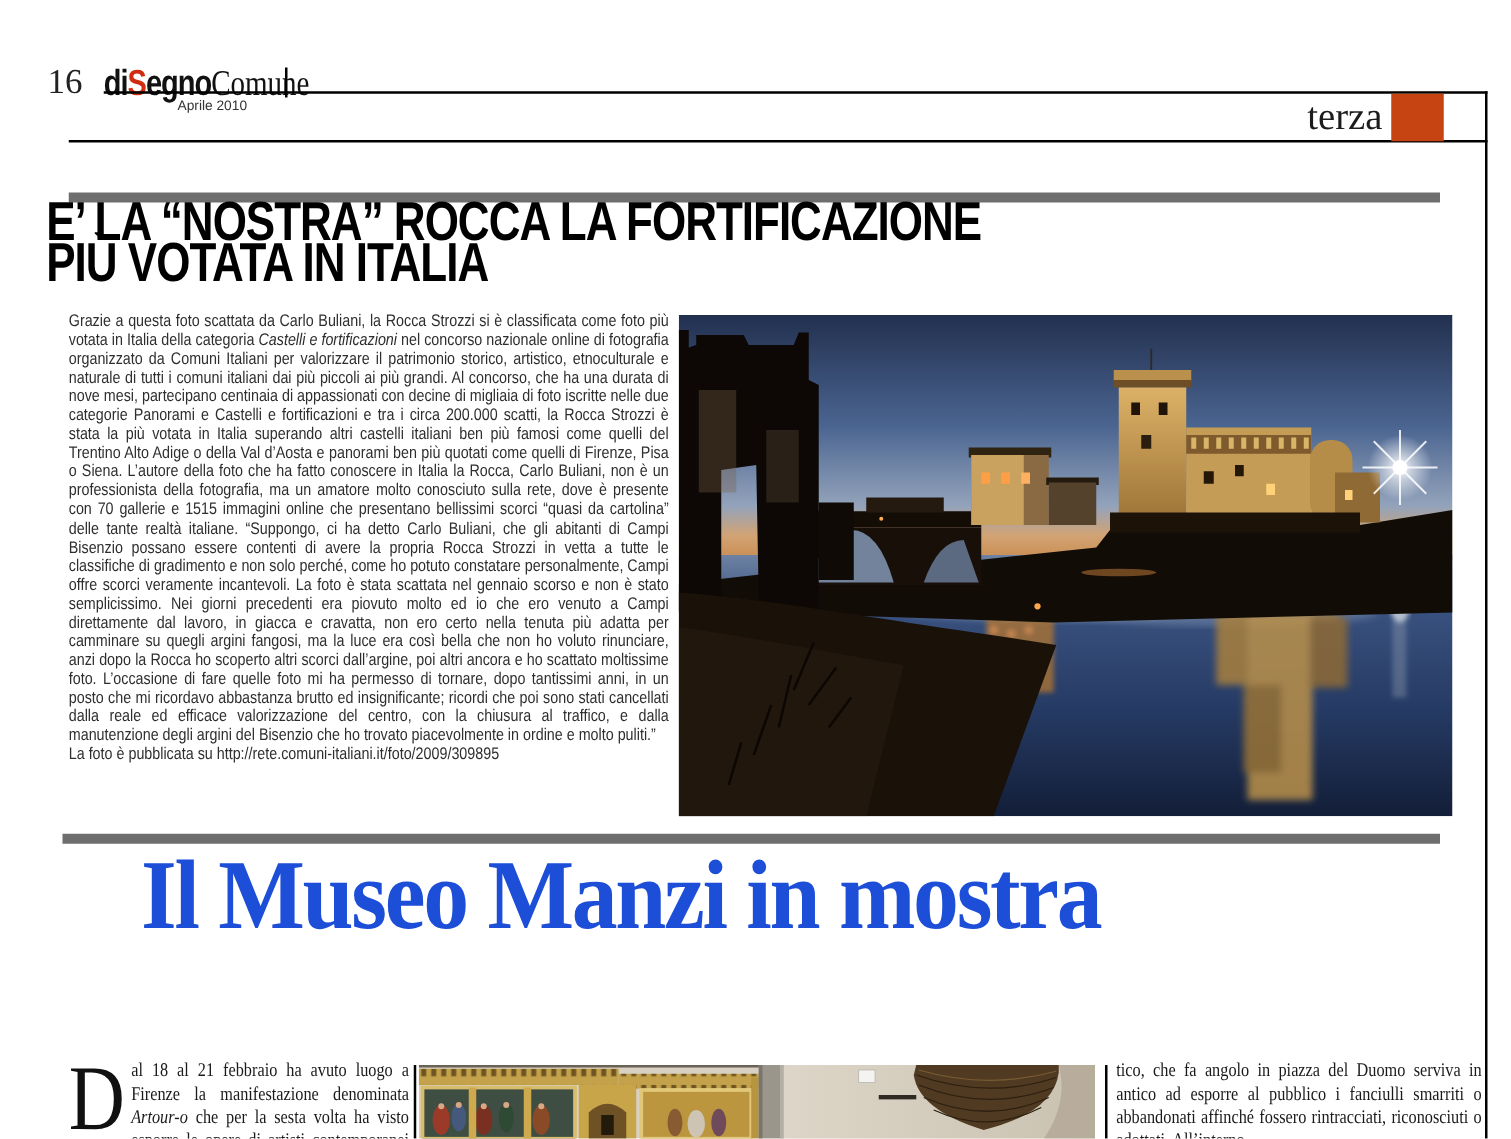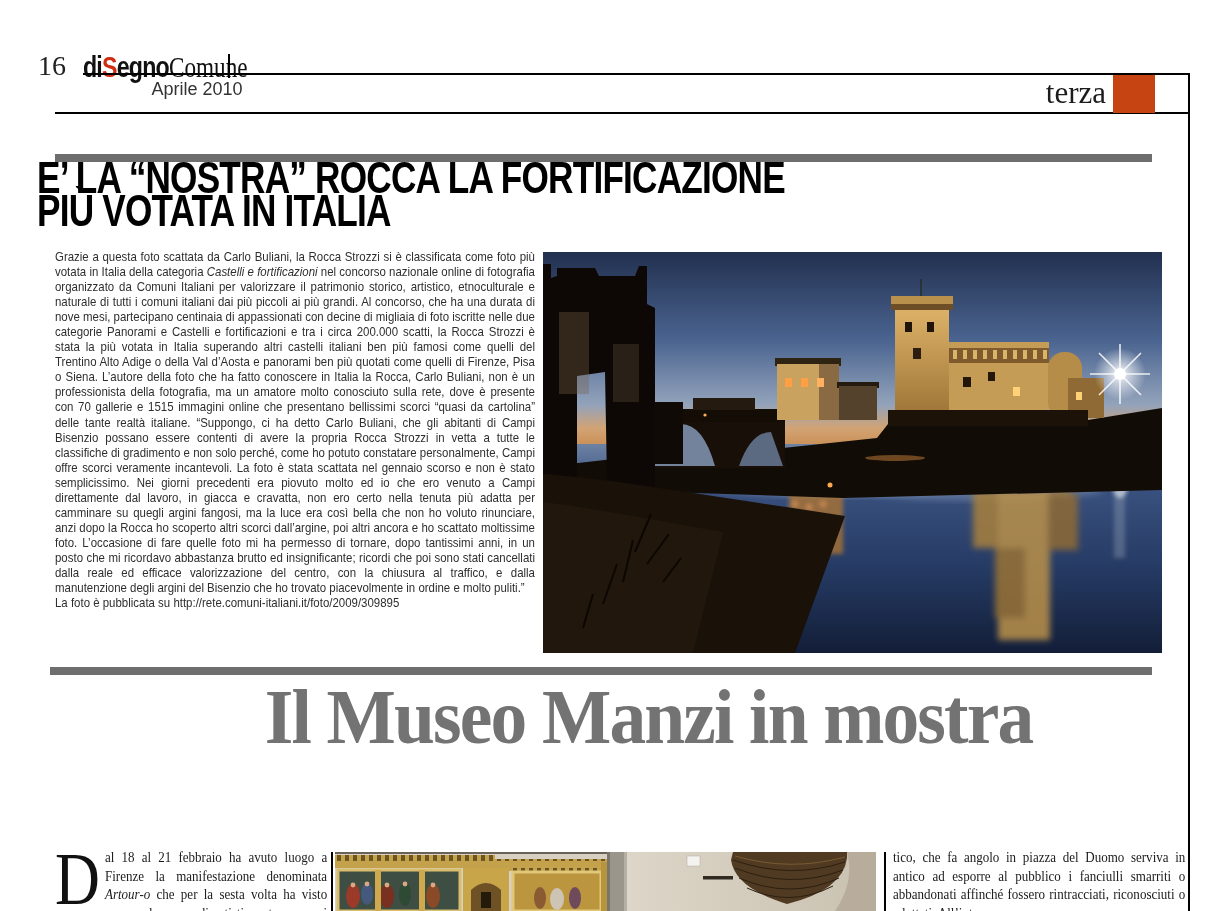--- a/index.html
+++ b/index.html
@@ -6,21 +6,21 @@
   .page{position:relative;width:1209px;height:911px;background:#ffffff;overflow:hidden;
         font-family:"Liberation Sans",sans-serif;color:#111;}
   .abs{position:absolute;}
 
   
   .page-number{left:38px;top:50px;font-family:"Liberation Serif",serif;font-size:28px;color:#222;}
   .brand{left:83px;top:51px;white-space:nowrap;transform:scaleX(.80);transform-origin:0 0;}
   .brand .bold{font-weight:bold;font-size:29px;letter-spacing:-1px;}
   .brand .red{color:#d02c10;}
   .brand .serif{font-family:"Liberation Serif",serif;font-size:29px;font-weight:normal;letter-spacing:0;}
-  .issue-date{left:142px;top:79px;width:110px;text-align:center;font-size:18px;color:#333;}
+  .issue-date{left:142px;top:79px;width:110px;text-align:left;font-size:11px;color:#333;}
   .cursor{left:228px;top:54px;width:2px;height:24px;background:#000;}
   .rule{background:#000;}
   .masthead-rule{left:83px;top:73px;width:1107px;height:2px;}
   .band-bottom-rule{left:55px;top:112px;width:1135px;height:2px;}
   .section-label{left:960px;top:75px;width:146px;text-align:right;
                  font-family:"Liberation Serif",serif;font-size:31px;color:#1c1c1c;}
   .accent-square{left:1113px;top:75px;width:42px;height:38px;background:#c64312;}
   .right-page-rule{left:1188px;top:73px;width:2px;height:838px;}
 
   
@@ -29,21 +29,21 @@
   .headline1 .line{font-weight:bold;font-size:44px;line-height:33px;letter-spacing:-1px;
                    white-space:nowrap;transform:scaleX(.80);transform-origin:0 0;color:#000;}
   .body-text{left:55px;top:249px;width:566px;transform:scaleX(.848);transform-origin:0 0;
              font-size:13.5px;line-height:15.05px;text-align:justify;color:#2e2e2e;}
   .body-text p{margin:0;}
   .body-text .link-line{margin-top:0;text-align:left;}
   .photo1{left:543px;top:252px;width:619px;height:401px;}
 
   
   .kicker-bar2{left:50px;top:667px;width:1102px;height:8px;background:#6e6e6e;}
-  .headline2{left:55px;top:681px;width:1130px;text-align:center;color:#737373;}
+  .headline2{left:55px;top:681px;width:1130px;text-align:left;color:#1d4ed8;}
   .headline2 .line{font-family:"Liberation Serif",serif;font-weight:bold;font-size:79px;
                    line-height:71px;letter-spacing:-2px;white-space:nowrap;display:inline-block;
                    transform:scaleX(.93);transform-origin:100% 0;}
 
   .col-serif{font-family:"Liberation Serif",serif;font-size:15.5px;line-height:18.6px;
              text-align:justify;color:#1a1a1a;}
   .col-left{left:55px;top:848px;width:324px;transform:scaleX(.84);transform-origin:0 0;}
   .col-right{left:893px;top:848px;width:348px;transform:scaleX(.84);transform-origin:0 0;}
   .col-serif p{margin:0;}
   .dropcap{float:left;font-family:"Liberation Serif",serif;font-size:74px;line-height:58px;

